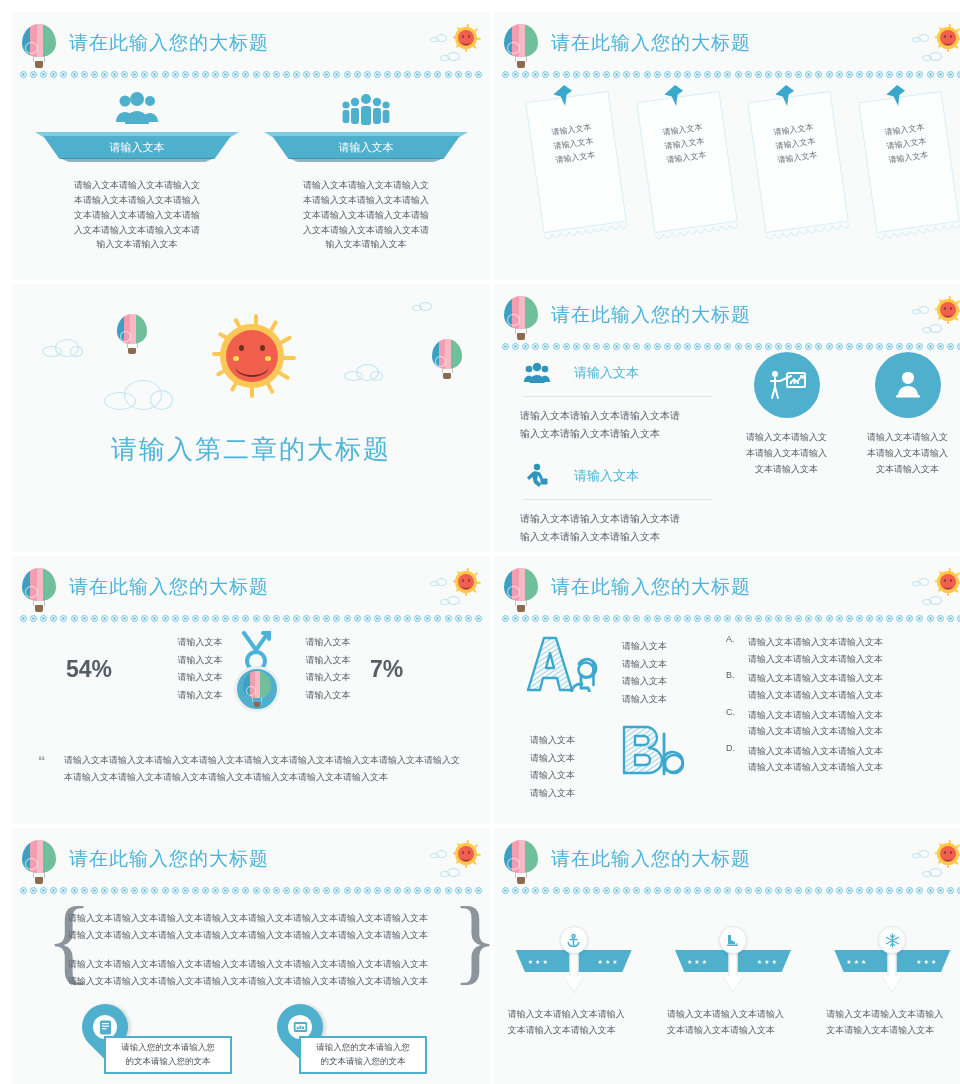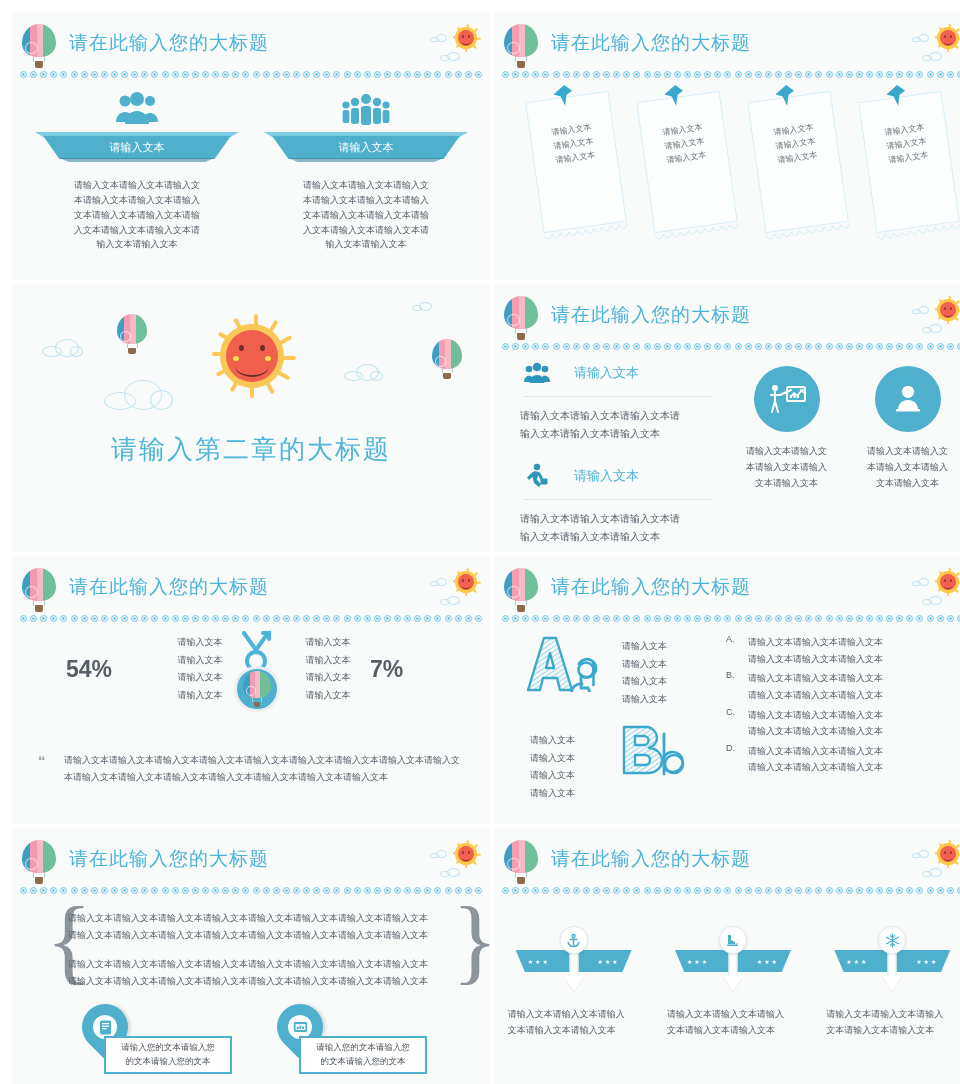--- a/index.html
+++ b/index.html
@@ -183,21 +183,21 @@
     background: #fbc757; border-radius: 3px; transform-origin: 50% 0;
   }
 
   
   .s4-left { position: absolute; left: 26px; top: 74px; width: 196px; }
   .s4-row { display: flex; align-items: center; gap: 20px; }
   .s4-ico { width: 34px; height: 30px; display: flex; align-items: center; justify-content: center; }
   .s4-lbl { font-size: 13px; color: #4eb5d8; }
   .s4-rule { height: 1px; background: #d9e6ec; margin: 8px 4px 10px 4px; }
   .s4-txt { font-size: 10px; line-height: 1.8; color: #58616a; text-align: left; }
-  .s4-right { position: absolute; left: 243px; top: 82px; width: 220px; display: flex; gap: 22px; }
+  .s4-right { position: absolute; left: 243px; top: 68px; width: 220px; display: flex; gap: 22px; }
   .s4-card { width: 99px; text-align: center; }
   .circ {
     width: 66px; height: 66px; border-radius: 50%; background: #4fb0ce;
     margin: 0 auto 12px auto; position: relative;
     display: flex; align-items: center; justify-content: center;
   }
   .s4-ctxt { font-size: 9px; line-height: 1.75; color: #58616a; text-align: center; }
 
   
   .s5-pct {

